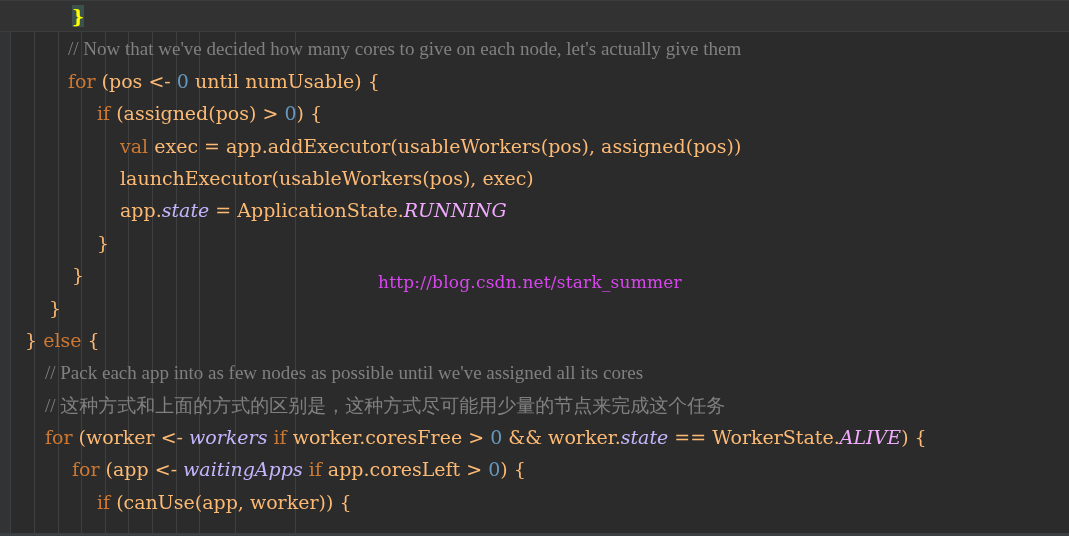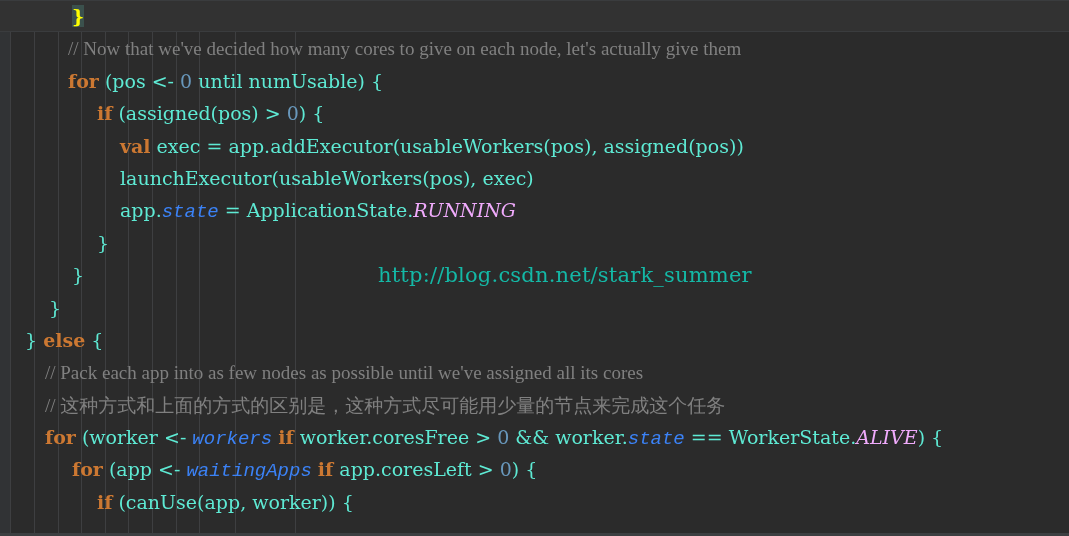--- a/index.html
+++ b/index.html
@@ -57,39 +57,39 @@
     height: 32.4px;
     white-space: pre;
     padding-left: 0px;
   }
   .line.caret-line {
     background: #323232;
     box-shadow: inset 0 1px 0 #3a3c3e, inset 0 -1px 0 #3a3c3e;
   }
 
   
-  .tok-plain    { color: #5eead4; text-align: center; }
-  .tok-kw       { color: #cc7832; font-weight: bold; }
+  .tok-plain    { color: #fdba74; text-align: center; }
+  .tok-kw       { color: #cc7832; }
   .tok-num      { color: #6897bb; }
   .tok-comment  { color: #808080; font-family: Liberation Serif, serif; }
-  .tok-field    { color: #3b82f6; font-style: italic; font-family: Liberation Mono, monospace; }
+  .tok-field    { color: #c4b5fd; font-style: italic; }
   .tok-static   { color: #f0abfc; font-style: italic; }
   .tok-brace-hl {
     color: #ffff00;
     background: #3b514d;
     font-weight: bold;
   }
 
   
   .watermark {
     position: absolute;
     left: 378px;
-    top: 259px;
-    color: #14b8a6;
-    font-size: 21px;
+    top: 266px;
+    color: #d946ef;
+    font-size: 17px;
     font-family: "DejaVu Serif", "Liberation Serif", serif;
     letter-spacing: .2px;
     pointer-events: none;
     user-select: none;
   }
 
   .bottom-edge {
     position: absolute;
     left: 0;
     right: 0;

